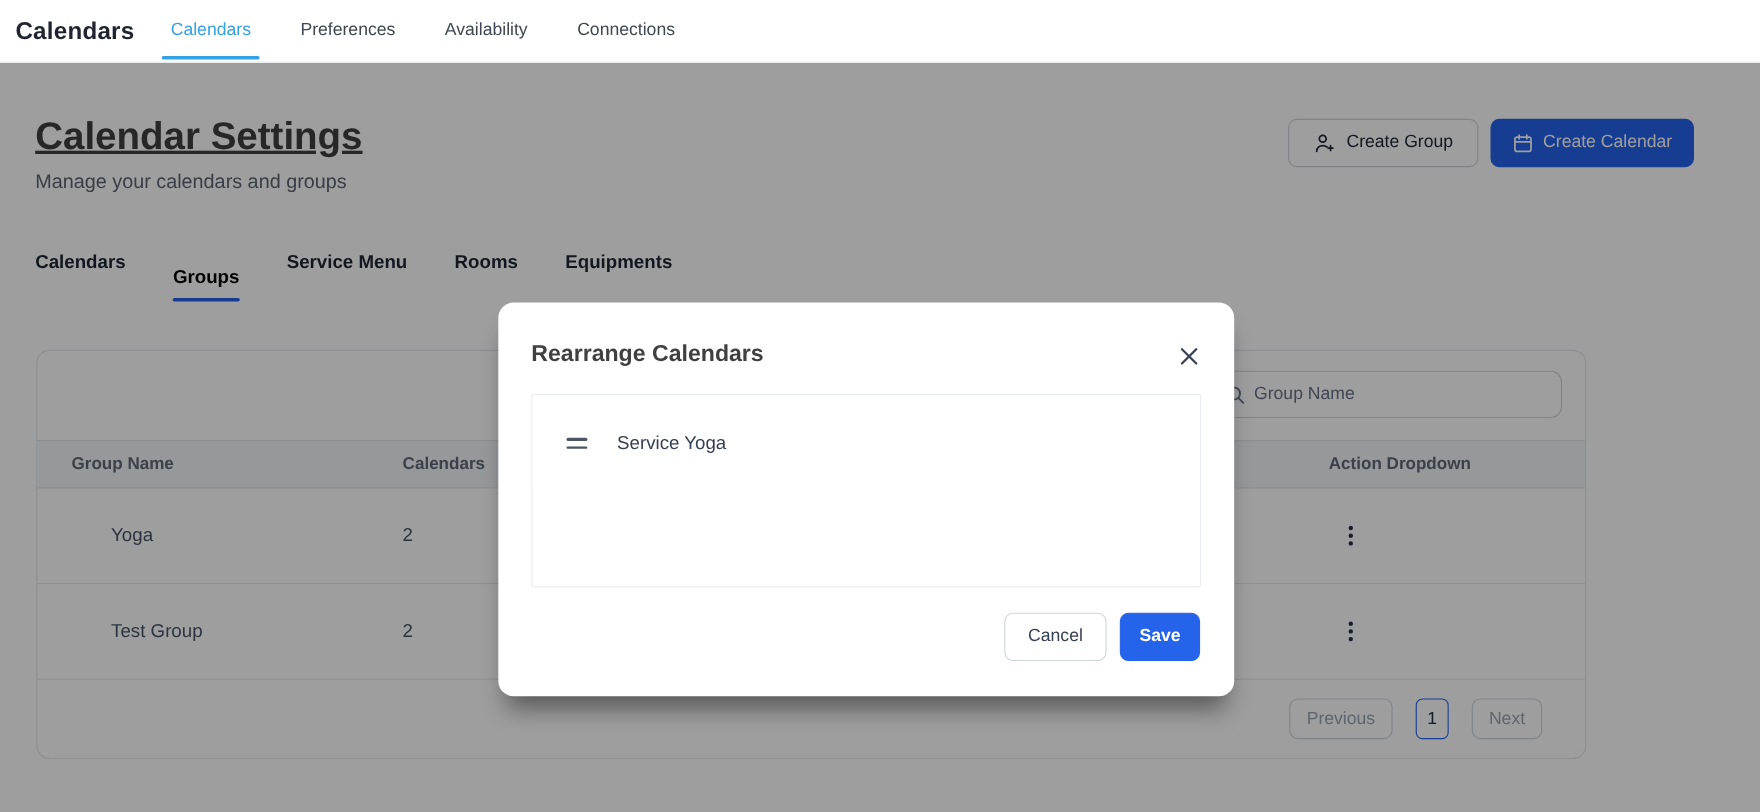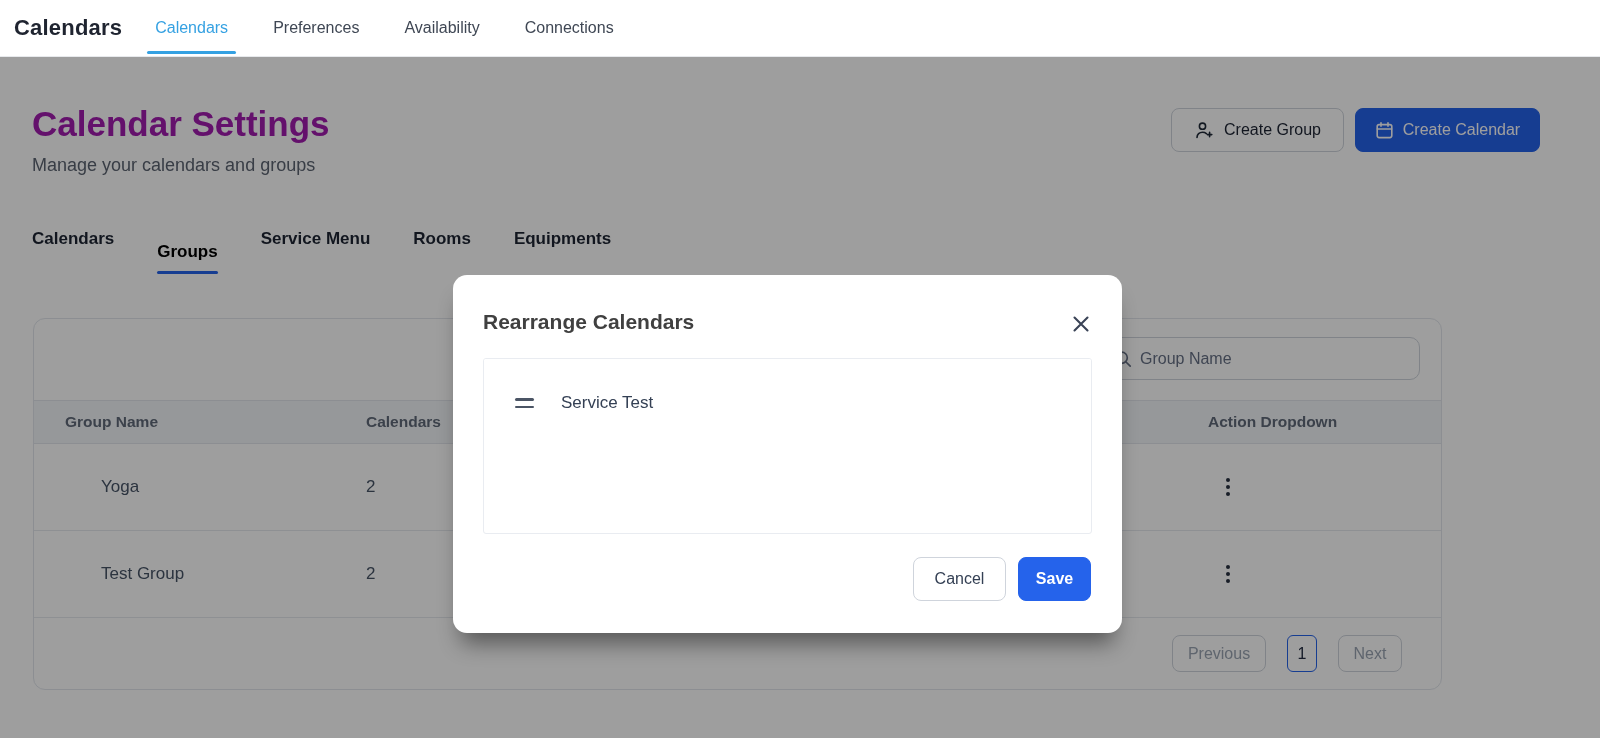--- a/index.html
+++ b/index.html
@@ -15,21 +15,21 @@
   .nav-tabs { display:flex; margin-left:25px; height:100%; align-items:center; gap:29px; }
   .nav-tab { position:relative; height:100%; display:flex; align-items:center; padding:0 8px;
              font-size:16px; color:#3f4754; cursor:pointer; }
   .nav-tab.active { color:#35a1e2; }
   .nav-tab.active::after { content:""; position:absolute; left:0; right:0; bottom:2px; height:3px;
                            background:#35a1e2; border-radius:2px; }
 
   
   .content { position:absolute; top:57px; left:0; width:1600px; height:681px; background:#fff; z-index:1; }
 
-  .page-title { position:absolute; left:32px; top:47px; font-size:35px; font-weight:600; color:#a21caf; }
+  .page-title { position:absolute; left:32px; top:47px; font-size:35px; font-weight:600; color:#404040;text-decoration:underline; }
   .page-subtitle { position:absolute; left:32px; top:98px; font-size:18px; color:#5c6472; }
 
   .btn { display:inline-flex; align-items:center; justify-content:center; gap:9px; border-radius:8px;
          font-size:16px; cursor:pointer; border:1px solid transparent; }
   .btn-outline { background:#fff; border-color:#cfd4dc; color:#1d2433; }
   .btn-primary { background:#2563eb; color:#fff; border-color:#2563eb; }
 
   .create-group-btn { position:absolute; left:1171px; top:51px; width:173px; height:44px; }
   .create-calendar-btn { position:absolute; left:1355px; top:51px; width:185px; height:44px; font-weight:500; }
 
@@ -217,21 +217,21 @@
         <path d="M2.5 2.5l13 13 M15.5 2.5l-13 13" stroke="#3a4356" stroke-width="2.1" stroke-linecap="round"></path>
       </svg>
     </button>
 
     <div class="modal-list">
       <div class="modal-item">
         <span class="drag-handle">
             <i></i>
             <i></i>
           </span>
-        <span class="modal-item-label">Service Test</span>
+        <span class="modal-item-label">Service Yoga</span>
       </div>
     </div>
 
     <button class="btn btn-outline cancel-btn">Cancel</button>
     <button class="btn btn-primary save-btn">Save</button>
   </div>
 
 </div>
 
 </body></html>

